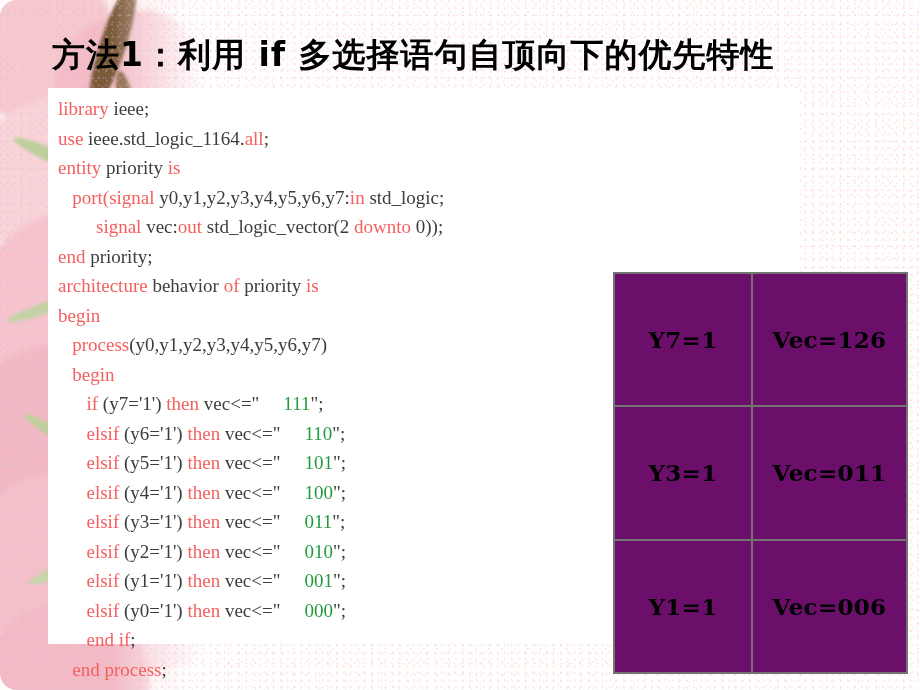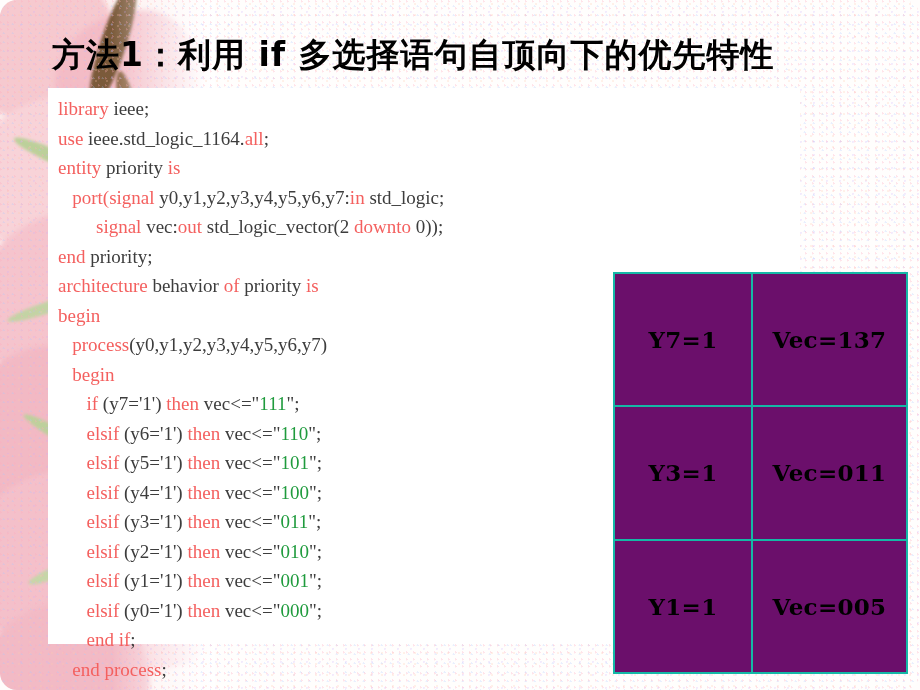--- a/index.html
+++ b/index.html
@@ -103,33 +103,33 @@
     top: 6px;
     font-family: "DejaVu Sans Mono", "Liberation Mono", monospace;
     font-size: 19px;
     line-height: 29.5px;
     white-space: pre;
     color: #3a3a3a;
   }
   .code .ln { display: block; height: 29.5px; font-family: Liberation Serif, serif; }
   .kw  { color: #f4605f; }
   .id  { color: #3d3d3d; }
-  .str { color: #1f9b3d; }
+  .str { color: #1f9b3d; margin-left: 24px; }
 
   
   .truth-table {
     position: absolute;
     left: 613px;
     top: 272px;
     width: 295px;
     height: 402px;
     z-index: 7;
     border-collapse: separate;
     border-spacing: 2px;
-    background: #14b8a6;
+    background: #737373;
     table-layout: fixed;
   }
   .truth-table td {
     background: #6b0f6b;
     color: #000000;
     font-family: "DejaVu Serif", "Liberation Serif", serif;
     font-weight: bold;
     font-size: 23px;
     text-align: center;
     vertical-align: middle;
@@ -170,26 +170,26 @@
   <div class="title">方法1：利用 if 多选择语句自顶向下的优先特性</div>
 
   <div class="code-panel">
     <div class="code" id="code-block"><span class="ln"><span class="kw">library</span><span class="id"> ieee;</span></span><span class="ln"><span class="kw">use</span><span class="id"> ieee.std_logic_1164.</span><span class="kw">all</span><span class="id">;</span></span><span class="ln"><span class="kw">entity</span><span class="id"> priority </span><span class="kw">is</span></span><span class="ln"><span class="id">   </span><span class="kw">port(</span><span class="kw">signal</span><span class="id"> y0,y1,y2,y3,y4,y5,y6,y7:</span><span class="kw">in</span><span class="id"> std_logic;</span></span><span class="ln"><span class="id">        </span><span class="kw">signal</span><span class="id"> vec:</span><span class="kw">out</span><span class="id"> std_logic_vector(2 </span><span class="kw">downto</span><span class="id"> 0));</span></span><span class="ln"><span class="kw">end</span><span class="id"> priority;</span></span><span class="ln"><span class="kw">architecture</span><span class="id"> behavior </span><span class="kw">of</span><span class="id"> priority </span><span class="kw">is</span></span><span class="ln"><span class="kw">begin</span></span><span class="ln"><span class="id">   </span><span class="kw">process</span><span class="id">(y0,y1,y2,y3,y4,y5,y6,y7)</span></span><span class="ln"><span class="id">   </span><span class="kw">begin</span></span><span class="ln"><span class="id">      </span><span class="kw">if</span><span class="id"> (y7='1') </span><span class="kw">then</span><span class="id"> vec&lt;="</span><span class="str">111</span><span class="id">";</span></span><span class="ln"><span class="id">      </span><span class="kw">elsif</span><span class="id"> (y6='1') </span><span class="kw">then</span><span class="id"> vec&lt;="</span><span class="str">110</span><span class="id">";</span></span><span class="ln"><span class="id">      </span><span class="kw">elsif</span><span class="id"> (y5='1') </span><span class="kw">then</span><span class="id"> vec&lt;="</span><span class="str">101</span><span class="id">";</span></span><span class="ln"><span class="id">      </span><span class="kw">elsif</span><span class="id"> (y4='1') </span><span class="kw">then</span><span class="id"> vec&lt;="</span><span class="str">100</span><span class="id">";</span></span><span class="ln"><span class="id">      </span><span class="kw">elsif</span><span class="id"> (y3='1') </span><span class="kw">then</span><span class="id"> vec&lt;="</span><span class="str">011</span><span class="id">";</span></span><span class="ln"><span class="id">      </span><span class="kw">elsif</span><span class="id"> (y2='1') </span><span class="kw">then</span><span class="id"> vec&lt;="</span><span class="str">010</span><span class="id">";</span></span><span class="ln"><span class="id">      </span><span class="kw">elsif</span><span class="id"> (y1='1') </span><span class="kw">then</span><span class="id"> vec&lt;="</span><span class="str">001</span><span class="id">";</span></span><span class="ln"><span class="id">      </span><span class="kw">elsif</span><span class="id"> (y0='1') </span><span class="kw">then</span><span class="id"> vec&lt;="</span><span class="str">000</span><span class="id">";</span></span><span class="ln"><span class="id">      </span><span class="kw">end if</span><span class="id">;</span></span><span class="ln"><span class="id">   </span><span class="kw">end process</span><span class="id">;</span></span><span class="ln"><span class="kw">end</span><span class="id"> behavior;</span></span></div>
   </div>
 
   <table class="truth-table">
     <tbody id="truth-table-body">
         <tr>
           <td class="c-left">Y7=1</td>
-          <td class="c-right">Vec=137</td>
+          <td class="c-right">Vec=126</td>
         </tr>
         <tr>
           <td class="c-left">Y3=1</td>
           <td class="c-right">Vec=011</td>
         </tr>
         <tr>
           <td class="c-left">Y1=1</td>
-          <td class="c-right">Vec=005</td>
+          <td class="c-right">Vec=006</td>
         </tr>
       </tbody>
   </table>
 
 </div>
 
 </body></html>

